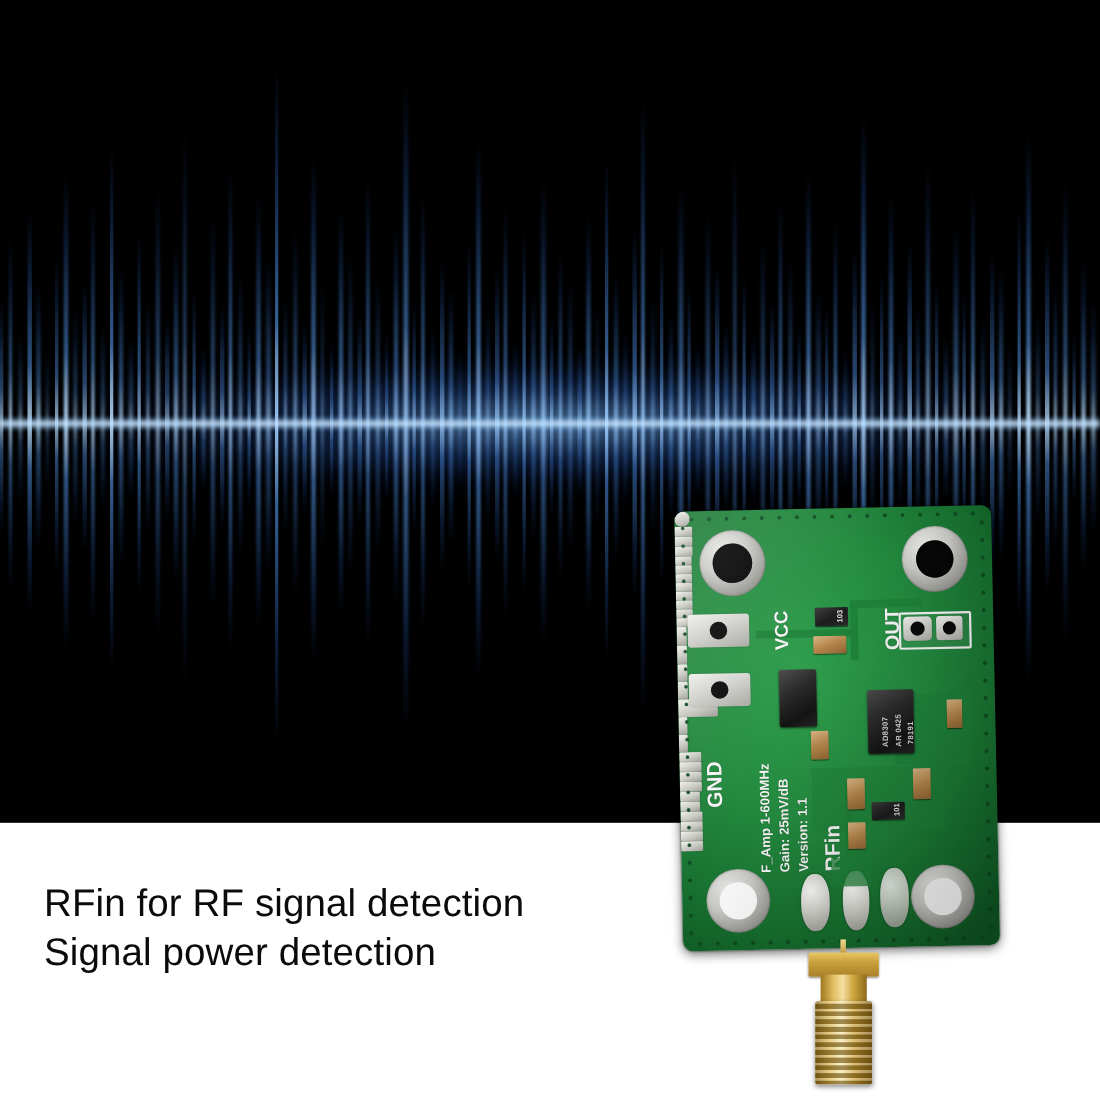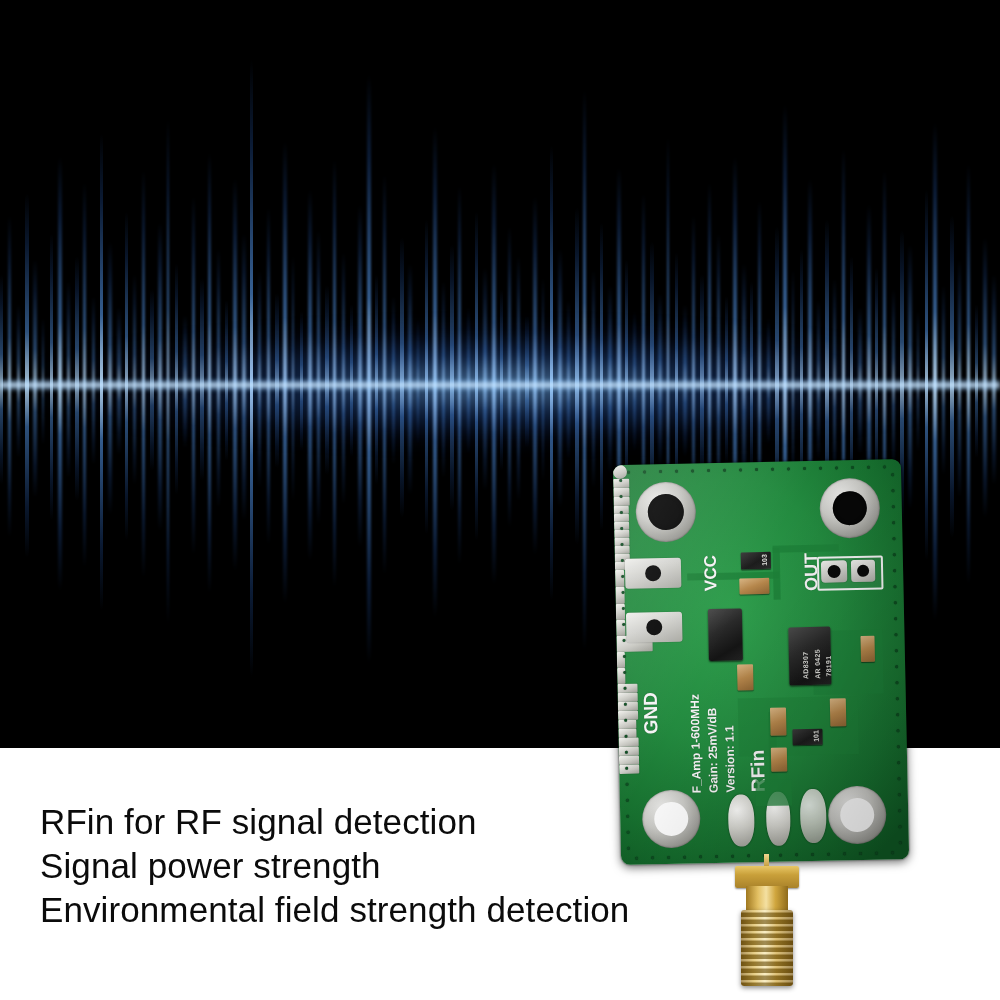--- a/index.html
+++ b/index.html
@@ -216,22 +216,21 @@
         <div class="bar" style="left: 975px; width: 3.33px; top: 303.6px; height: 154.55px; background: linear-gradient(rgba(30, 70, 170, 0) 0%, rgba(45, 110, 215, 0.15) 14%, rgba(90, 160, 245, 0.37) 38%, rgba(200, 232, 255, 0.61) 52.7%, rgba(90, 160, 245, 0.37) 64%, rgba(45, 110, 215, 0.15) 86%, rgba(30, 70, 170, 0) 100%); filter: blur(0.6px);"></div>
         <div class="bar" style="left: 983.33px; width: 3.75px; top: 237px; height: 281px; background: linear-gradient(rgba(30, 70, 170, 0) 0%, rgba(45, 110, 215, 0.19) 14%, rgba(90, 160, 245, 0.45) 38%, rgba(200, 232, 255, 0.75) 52.7%, rgba(90, 160, 245, 0.45) 64%, rgba(45, 110, 215, 0.19) 86%, rgba(30, 70, 170, 0) 100%); filter: blur(0.95px);"></div>
         <div class="bar" style="left: 991.67px; width: 4.17px; top: 274px; height: 210.75px; background: linear-gradient(rgba(30, 70, 170, 0) 0%, rgba(45, 110, 215, 0.17) 14%, rgba(90, 160, 245, 0.41) 38%, rgba(200, 232, 255, 0.68) 52.7%, rgba(90, 160, 245, 0.41) 64%, rgba(45, 110, 215, 0.17) 86%, rgba(30, 70, 170, 0) 100%); filter: blur(1.3px);"></div>
       </div>
     <div id="centerglow"></div>
     <div id="centerline"></div>
   </div>
 
   <div id="caption">
     <div class="cline">RFin for RF signal detection</div>
-    <div class="cline">Signal power strength</div>
-    <div class="cline">Environmental field strength detection</div>
+    <div class="cline">Signal power detection</div>
   </div>
 
   <div id="pcbwrap">
     <div id="pcb">
 
       <div id="vias">
           <div class="via" style="left: 14px; top: 6px;"></div>
           <div class="via" style="left: 14px; top: 392px;"></div>
           <div class="via" style="left: 30px; top: 6px;"></div>
           <div class="via" style="left: 30px; top: 392px;"></div>

